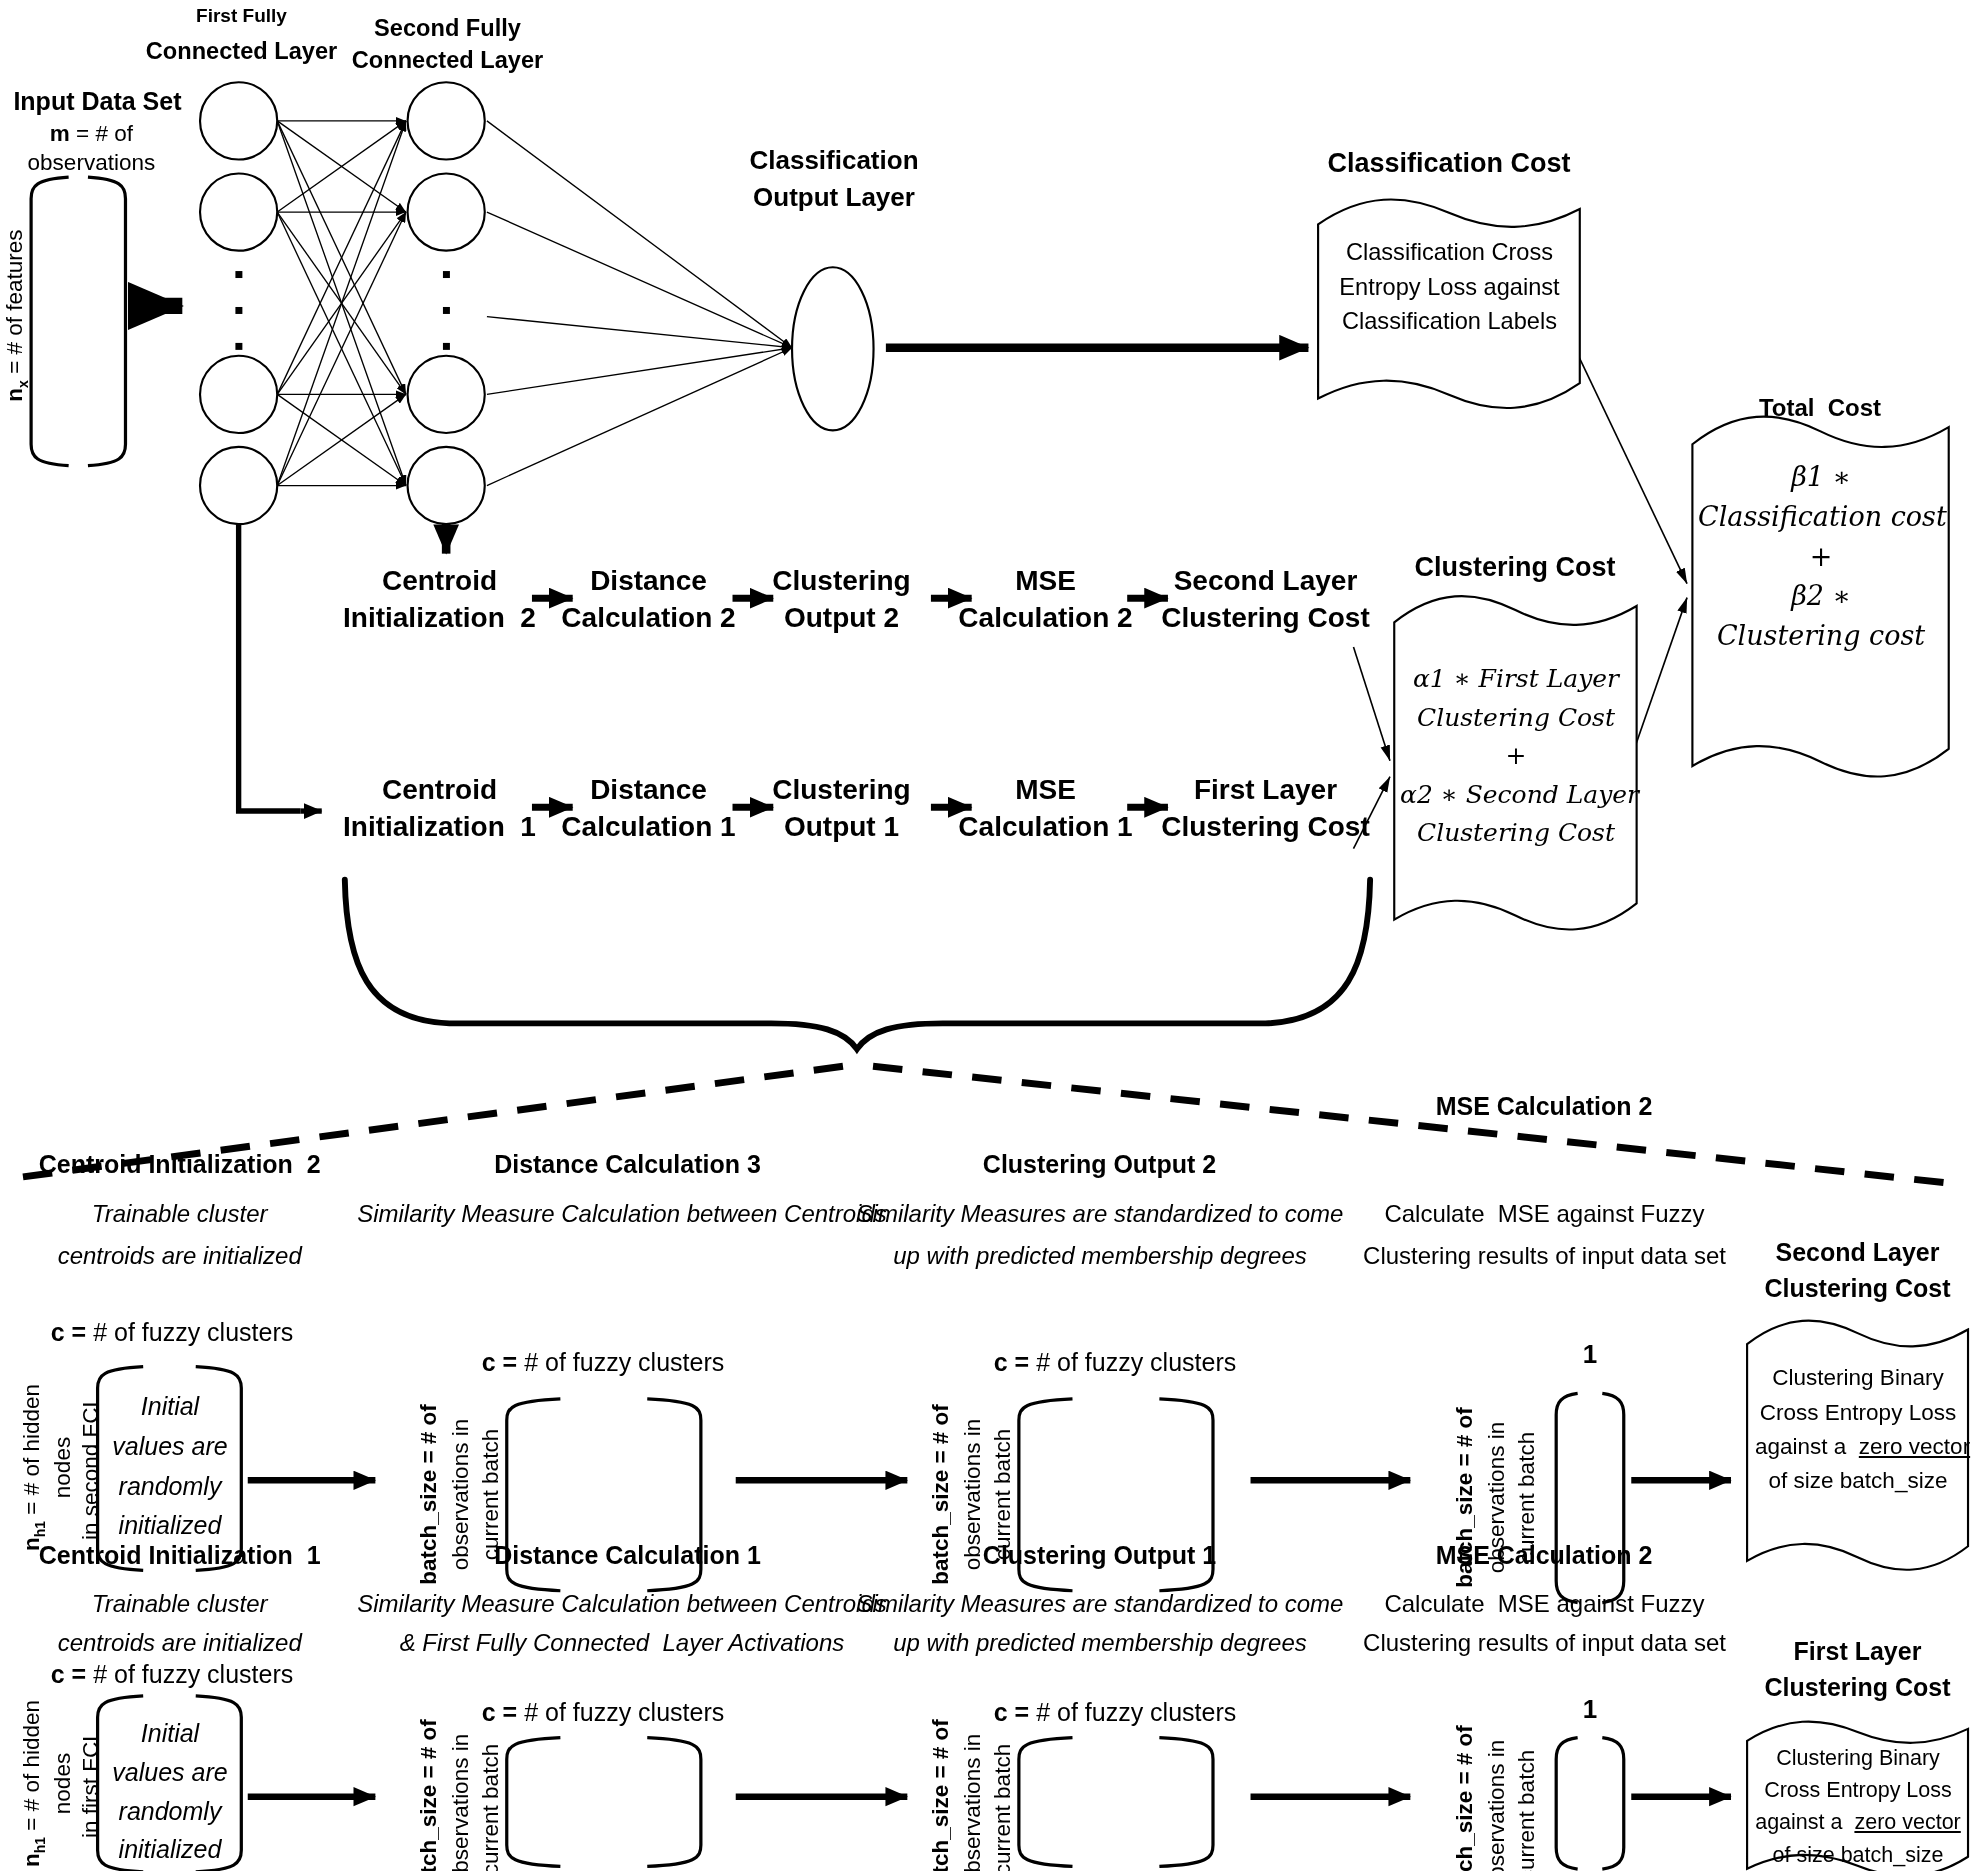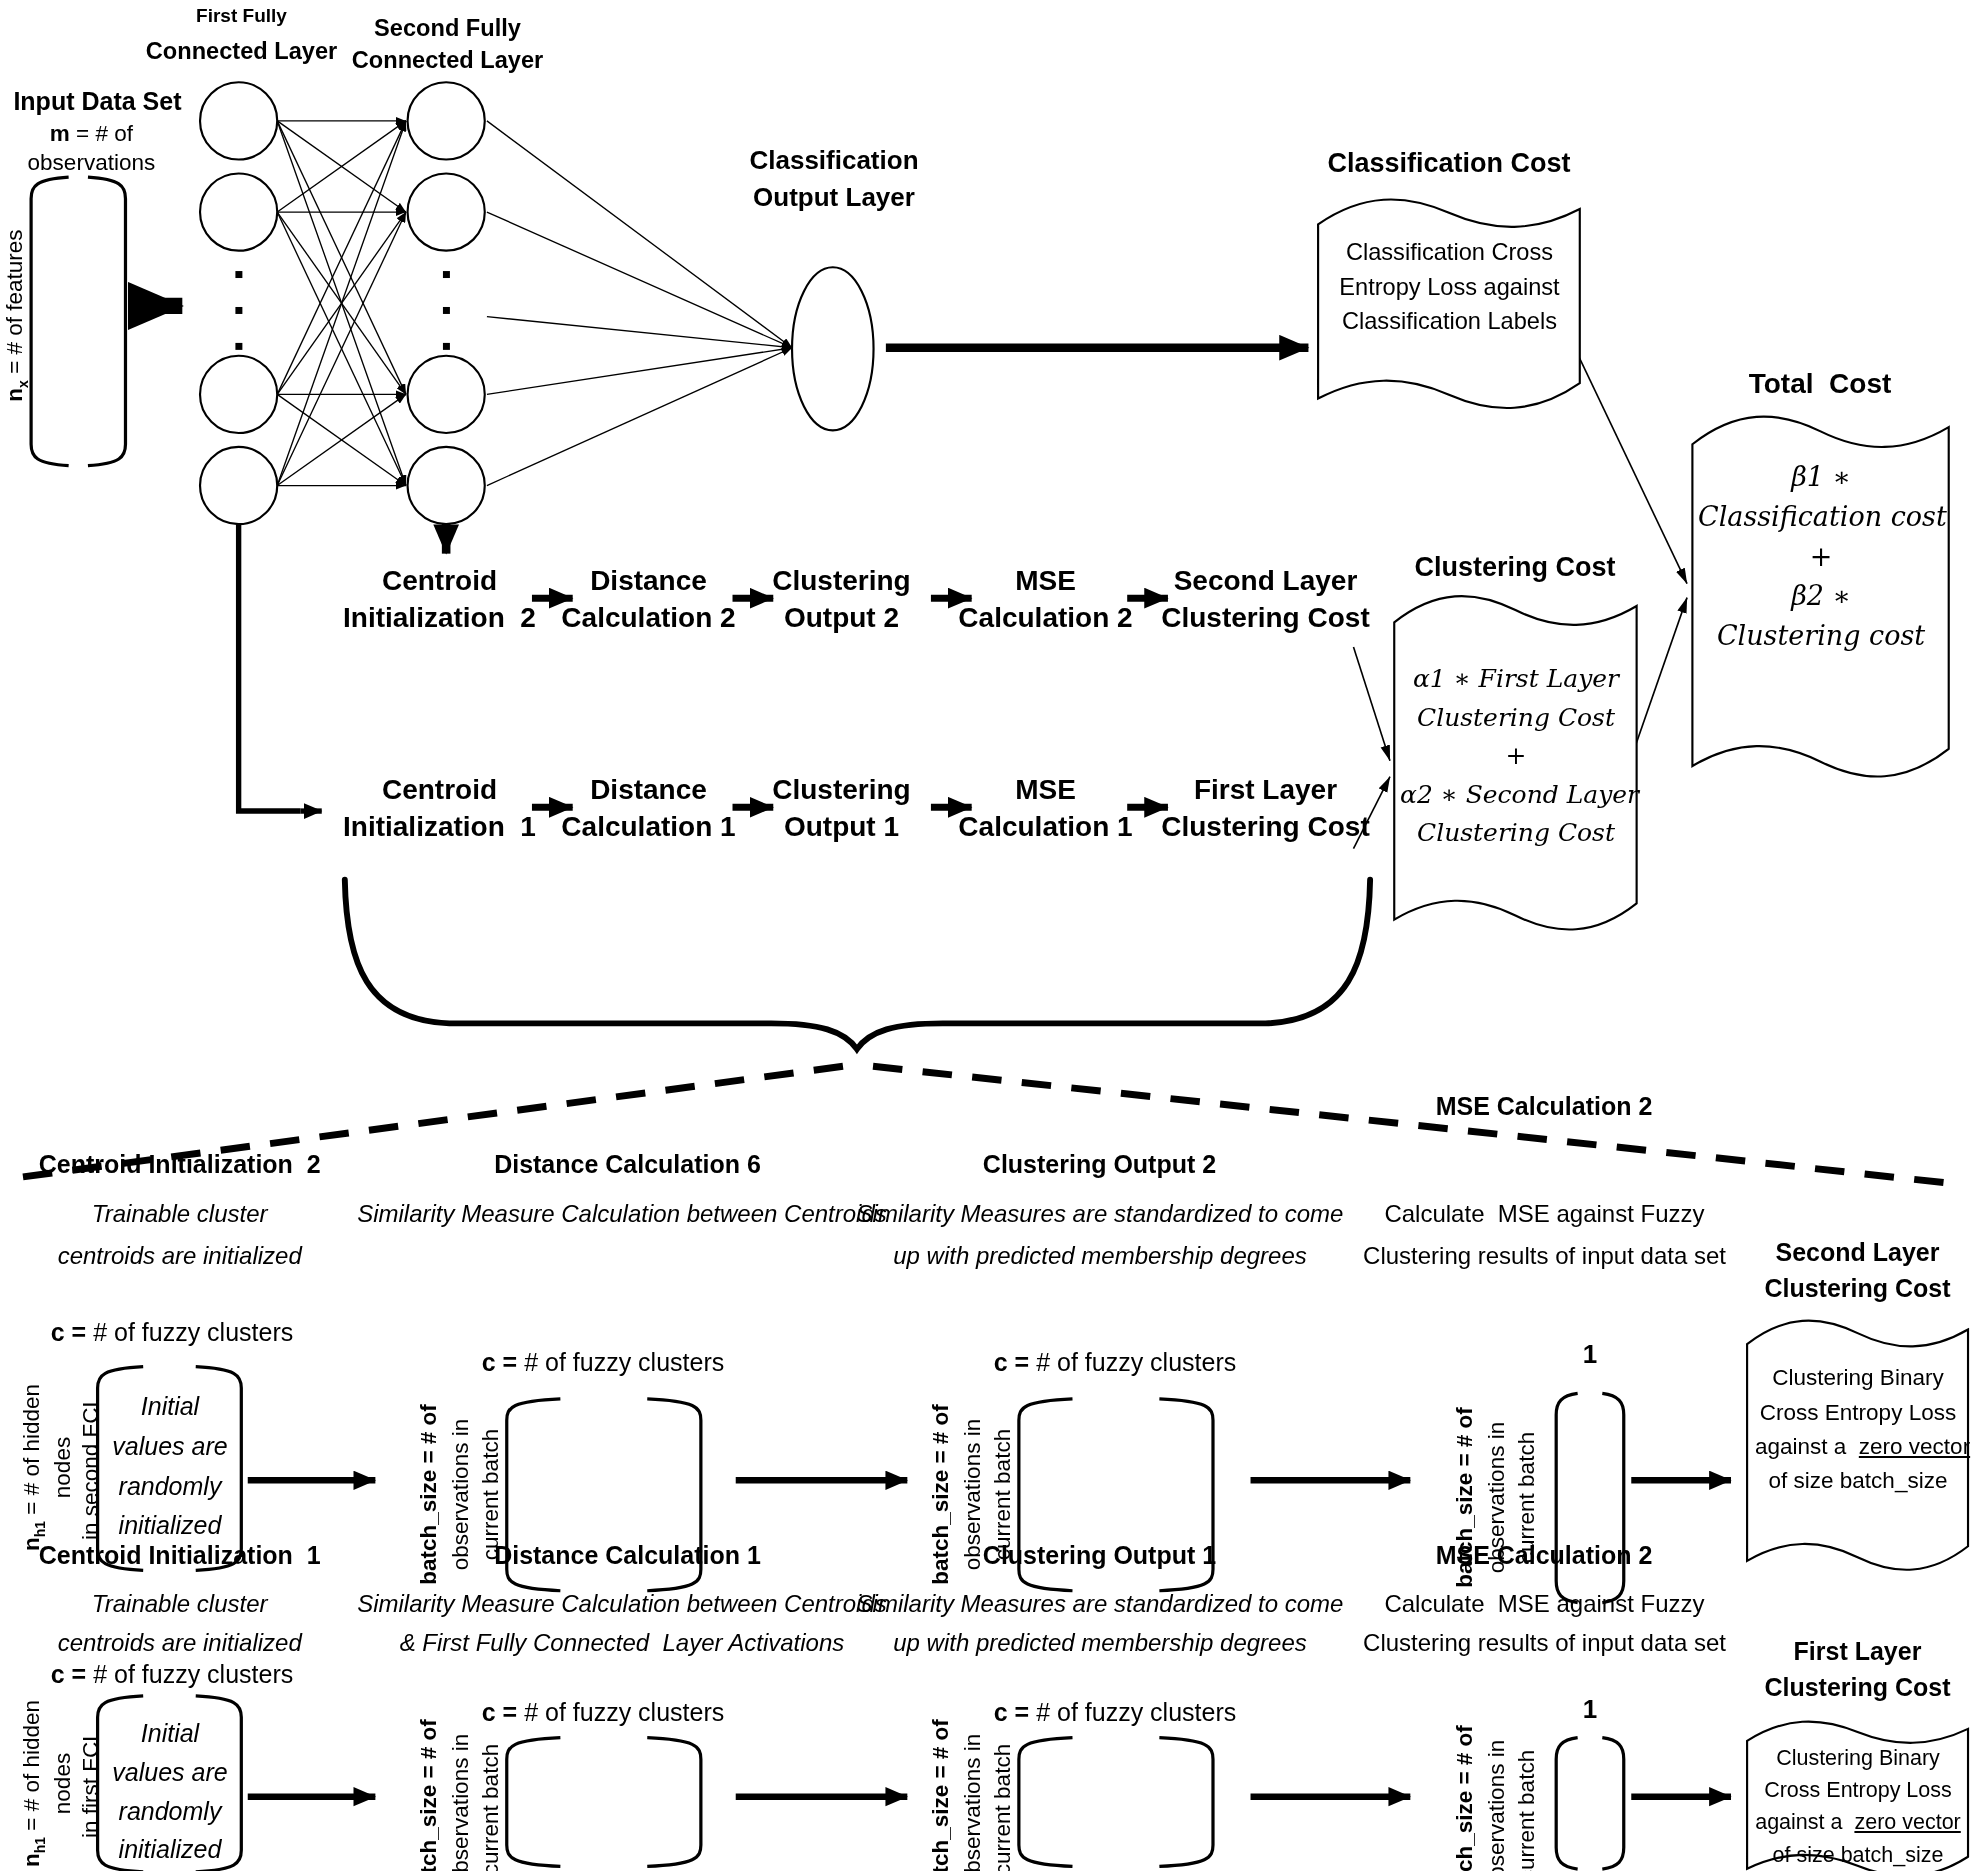--- a/index.html
+++ b/index.html
@@ -133,21 +133,21 @@
   <div class="rot" style="left:-108px;top:302px;width:247px;height:27px;font-size:22.5px"><span class="b">n</span><sub class="b">x</sub><span>&nbsp;= # of features</span></div>
 
   <div class="t b" style="left:740px;top:146px;width:188px;font-size:26px">Classification</div>
   <div class="t b" style="left:740px;top:183px;width:188px;font-size:26px">Output Layer</div>
 
   <div class="t b" style="left:1315px;top:149px;width:268px;font-size:27px">Classification Cost</div>
   <div class="t" style="left:1326px;top:240px;width:247px;font-size:23.6px">Classification Cross</div>
   <div class="t" style="left:1326px;top:275px;width:247px;font-size:23.6px">Entropy Loss against</div>
   <div class="t" style="left:1326px;top:309px;width:247px;font-size:23.6px">Classification Labels</div>
 
-  <div class="t b" style="left:1692px;top:369px;width:256px;font-size:28px">Total&nbsp; Cost</div>
+  <div class="t b" style="left:1692px;top:395px;width:256px;font-size:24px">Total&nbsp; Cost</div>
   <div class="t serif" style="left:1698px;top:462px;width:246px;font-size:27px">β1 ∗</div>
   <div class="t serif" style="left:1698px;top:502px;width:246px;font-size:27px">Classification cost</div>
   <div class="t serif" style="left:1698px;top:542px;width:246px;font-size:27px">+</div>
   <div class="t serif" style="left:1698px;top:581px;width:246px;font-size:27px">β2 ∗</div>
   <div class="t serif" style="left:1698px;top:621px;width:246px;font-size:27px">Clustering cost</div>
 
   <div class="t b" style="left:1394px;top:553px;width:242px;font-size:27px">Clustering Cost</div>
   <div class="t serif" style="left:1400px;top:665px;width:232px;font-size:25px">α1 ∗ First Layer</div>
   <div class="t serif" style="left:1400px;top:704px;width:232px;font-size:25px">Clustering Cost</div>
   <div class="t serif" style="left:1400px;top:742px;width:232px;font-size:25px">+</div>
@@ -181,21 +181,21 @@
   <div class="t i" style="left:10.7px;top:1243px;width:338px;font-size:24px">centroids are initialized</div>
   <div class="t" style="left:46px;top:1319px;width:252px;font-size:25px"><span class="b">c =</span><span>&nbsp;# of fuzzy clusters</span></div>
   <div class="t i" style="left:98px;top:1393px;width:144px;font-size:25px">Initial</div>
   <div class="t i" style="left:98px;top:1433px;width:144px;font-size:25px">values are</div>
   <div class="t i" style="left:98px;top:1473px;width:144px;font-size:25px">randomly</div>
   <div class="t i" style="left:98px;top:1512px;width:144px;font-size:25px">initialized</div>
   <div class="rot" style="left:-139px;top:1454px;width:343px;height:27px;font-size:22.5px"><span class="b">n</span><sub class="b">h1</sub><span>&nbsp;= # of hidden</span></div>
   <div class="rot" style="left:-108px;top:1454px;width:343px;height:27px;font-size:22.5px">nodes</div>
   <div class="rot" style="left:-80px;top:1454px;width:343px;height:27px;font-size:22.5px">in second FCL</div>
 
-  <div class="t b" style="left:456px;top:1151px;width:343px;font-size:25px">Distance Calculation 6</div>
+  <div class="t b" style="left:456px;top:1151px;width:343px;font-size:25px">Distance Calculation 3</div>
   <div class="t i" style="left:300px;top:1201px;width:644px;font-size:24px">Similarity Measure Calculation between Centroids</div>
   <div class="t" style="left:477px;top:1349px;width:252px;font-size:25px"><span class="b">c =</span><span>&nbsp;# of fuzzy clusters</span></div>
   <div class="rot b" style="left:279px;top:1481px;width:300px;height:27px;font-size:22.5px">batch_size = # of</div>
   <div class="rot" style="left:311px;top:1481px;width:300px;height:27px;font-size:22.5px">observations in</div>
   <div class="rot" style="left:341px;top:1481px;width:300px;height:27px;font-size:22.5px">current batch</div>
 
   <div class="t b" style="left:928px;top:1151px;width:343px;font-size:25px">Clustering Output 2</div>
   <div class="t i" style="left:778px;top:1201px;width:644px;font-size:24px">Similarity Measures are standardized to come</div>
   <div class="t i" style="left:778px;top:1243px;width:644px;font-size:24px">up with predicted membership degrees</div>
   <div class="t" style="left:989px;top:1349px;width:252px;font-size:25px"><span class="b">c =</span><span>&nbsp;# of fuzzy clusters</span></div>

